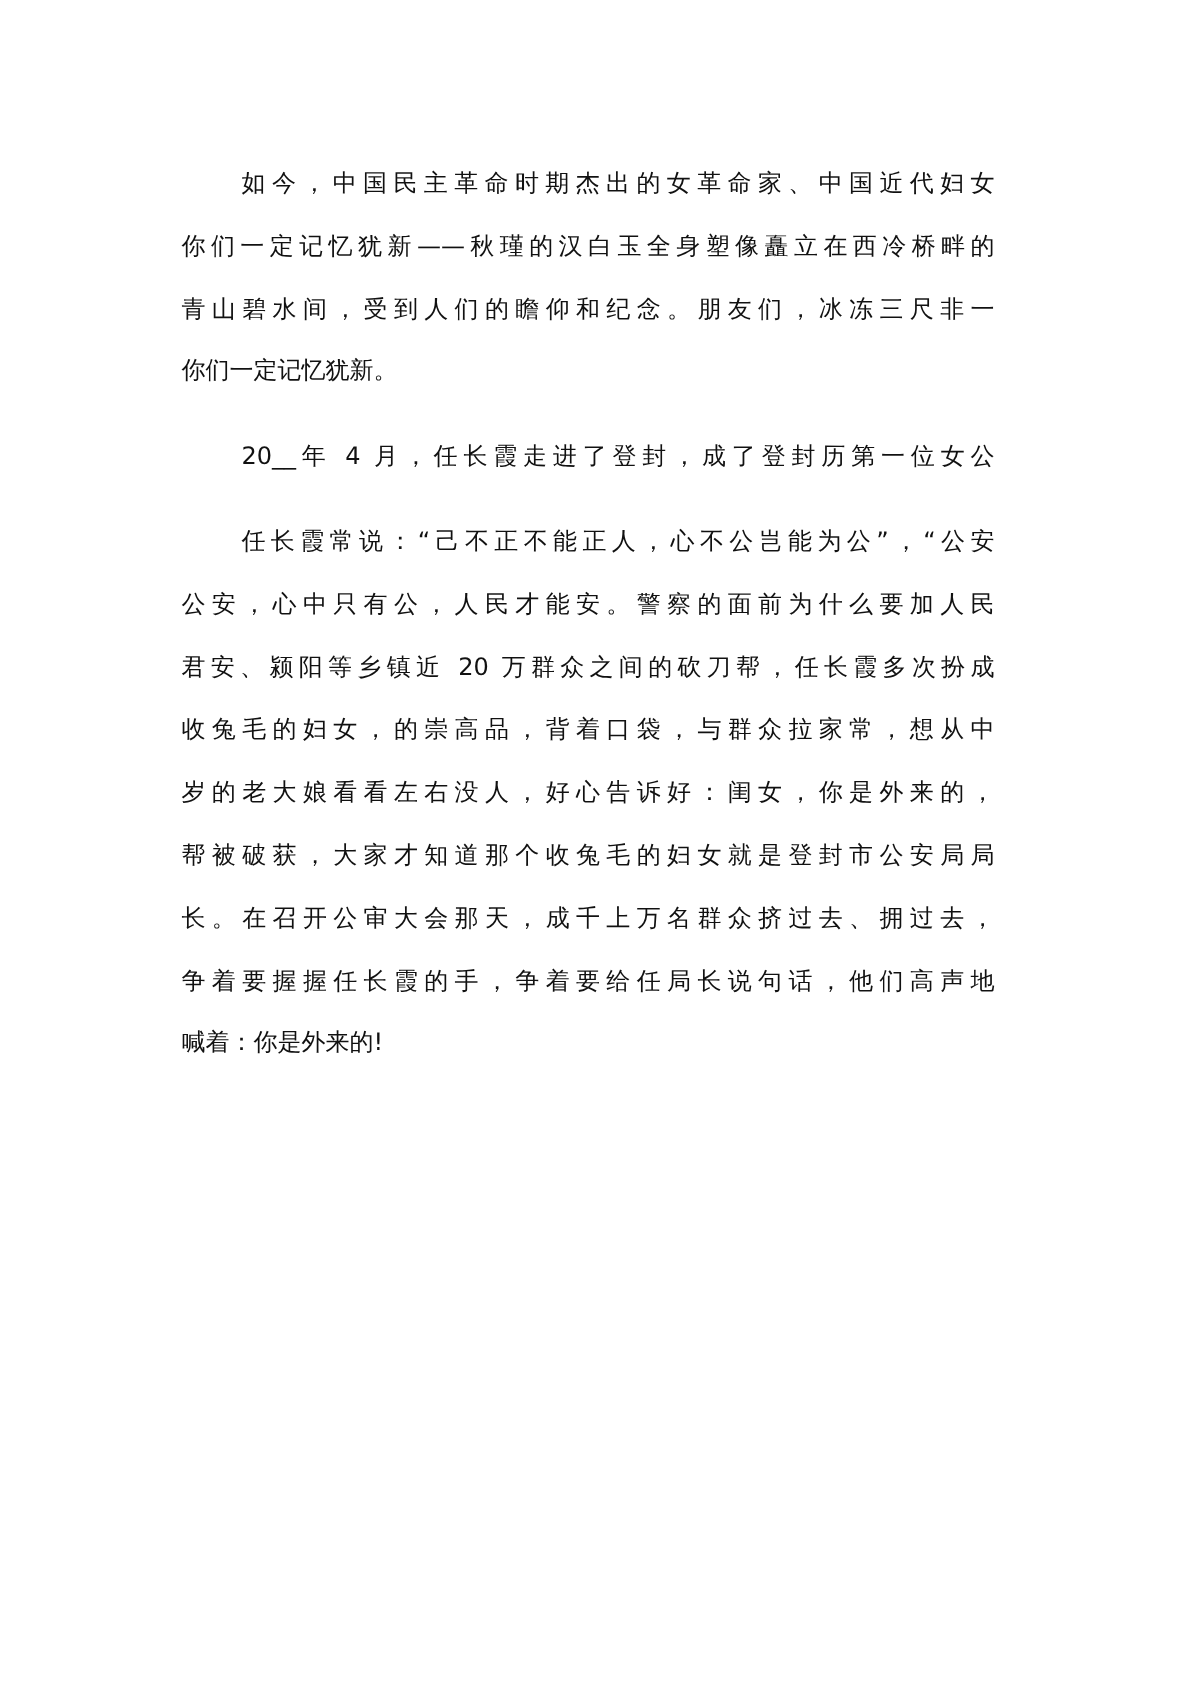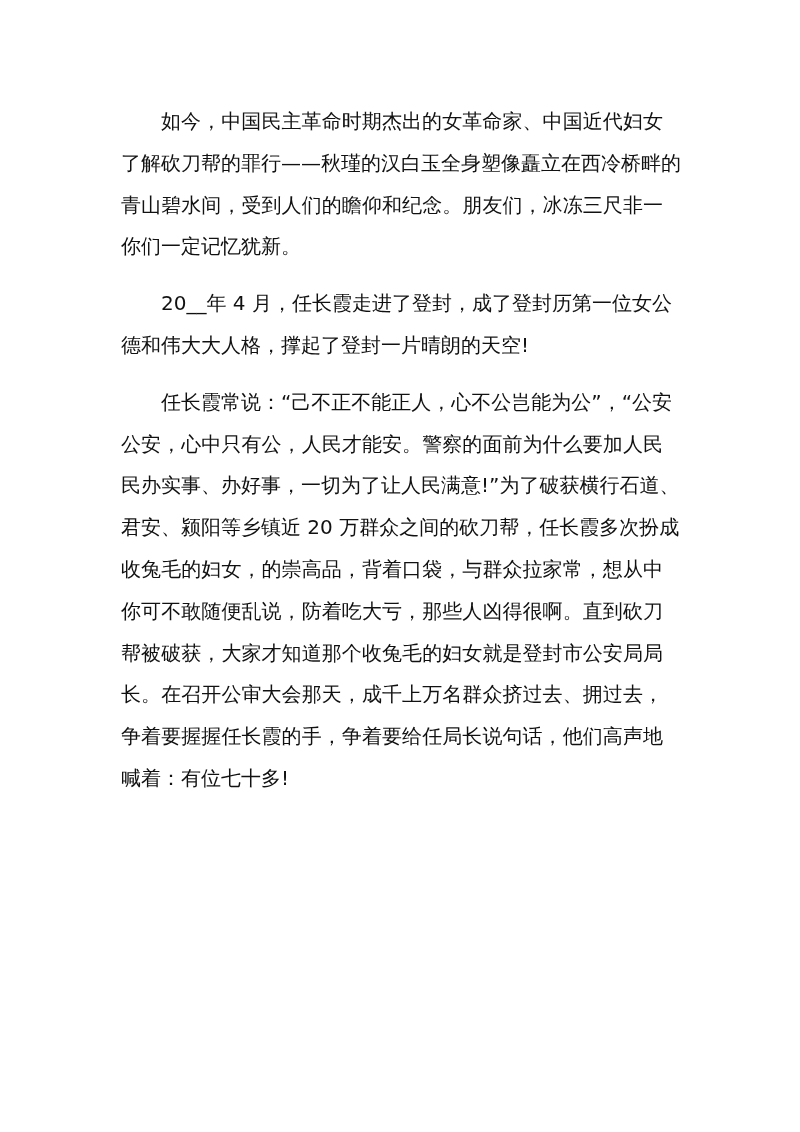--- a/index.html
+++ b/index.html
@@ -30,21 +30,21 @@
       width: 542px;
     }
     .para {
       margin: 0 0 15px 0;
     }
     .line {
       display: block;
       width: 542px;
       height: 41.8px;
       line-height: 41.8px;
-      font-size: 20px;
+      font-size: 16px;
       white-space: nowrap;
       overflow: visible;
       text-align: justify;
       text-align-last: justify;
     }
     .line.first {
       text-indent: 40px;
       width: 542px;
     }
     .line.last {
@@ -53,37 +53,35 @@
     }
   </style>
 </head>
 <body>
 
 <div class="page">
   <div class="content">
 
     <div class="para">
       <span class="line first">如今，中国民主革命时期杰出的女革命家、中国近代妇女</span>
-      <span class="line">了解砍刀帮的罪行——秋瑾的汉白玉全身塑像矗立在西冷桥畔的</span>
+      <span class="line">你们一定记忆犹新——秋瑾的汉白玉全身塑像矗立在西冷桥畔的</span>
       <span class="line">青山碧水间，受到人们的瞻仰和纪念。朋友们，冰冻三尺非一</span>
       <span class="line last">你们一定记忆犹新。</span>
     </div>
 
     <div class="para">
       <span class="line first">20__年 4 月，任长霞走进了登封，成了登封历第一位女公</span>
-      <span class="line last">德和伟大大人格，撑起了登封一片晴朗的天空!</span>
     </div>
 
     <div class="para">
       <span class="line first">任长霞常说：“己不正不能正人，心不公岂能为公”，“公安</span>
       <span class="line">公安，心中只有公，人民才能安。警察的面前为什么要加人民</span>
-      <span class="line">民办实事、办好事，一切为了让人民满意!”为了破获横行石道、</span>
       <span class="line">君安、颍阳等乡镇近 20 万群众之间的砍刀帮，任长霞多次扮成</span>
       <span class="line">收兔毛的妇女，的崇高品，背着口袋，与群众拉家常，想从中</span>
-      <span class="line">你可不敢随便乱说，防着吃大亏，那些人凶得很啊。直到砍刀</span>
+      <span class="line">岁的老大娘看看左右没人，好心告诉好：闺女，你是外来的，</span>
       <span class="line">帮被破获，大家才知道那个收兔毛的妇女就是登封市公安局局</span>
       <span class="line">长。在召开公审大会那天，成千上万名群众挤过去、拥过去，</span>
       <span class="line">争着要握握任长霞的手，争着要给任局长说句话，他们高声地</span>
-      <span class="line last">喊着：有位七十多!</span>
+      <span class="line last">喊着：你是外来的!</span>
     </div>
 
   </div>
 </div>
 
 </body></html>

